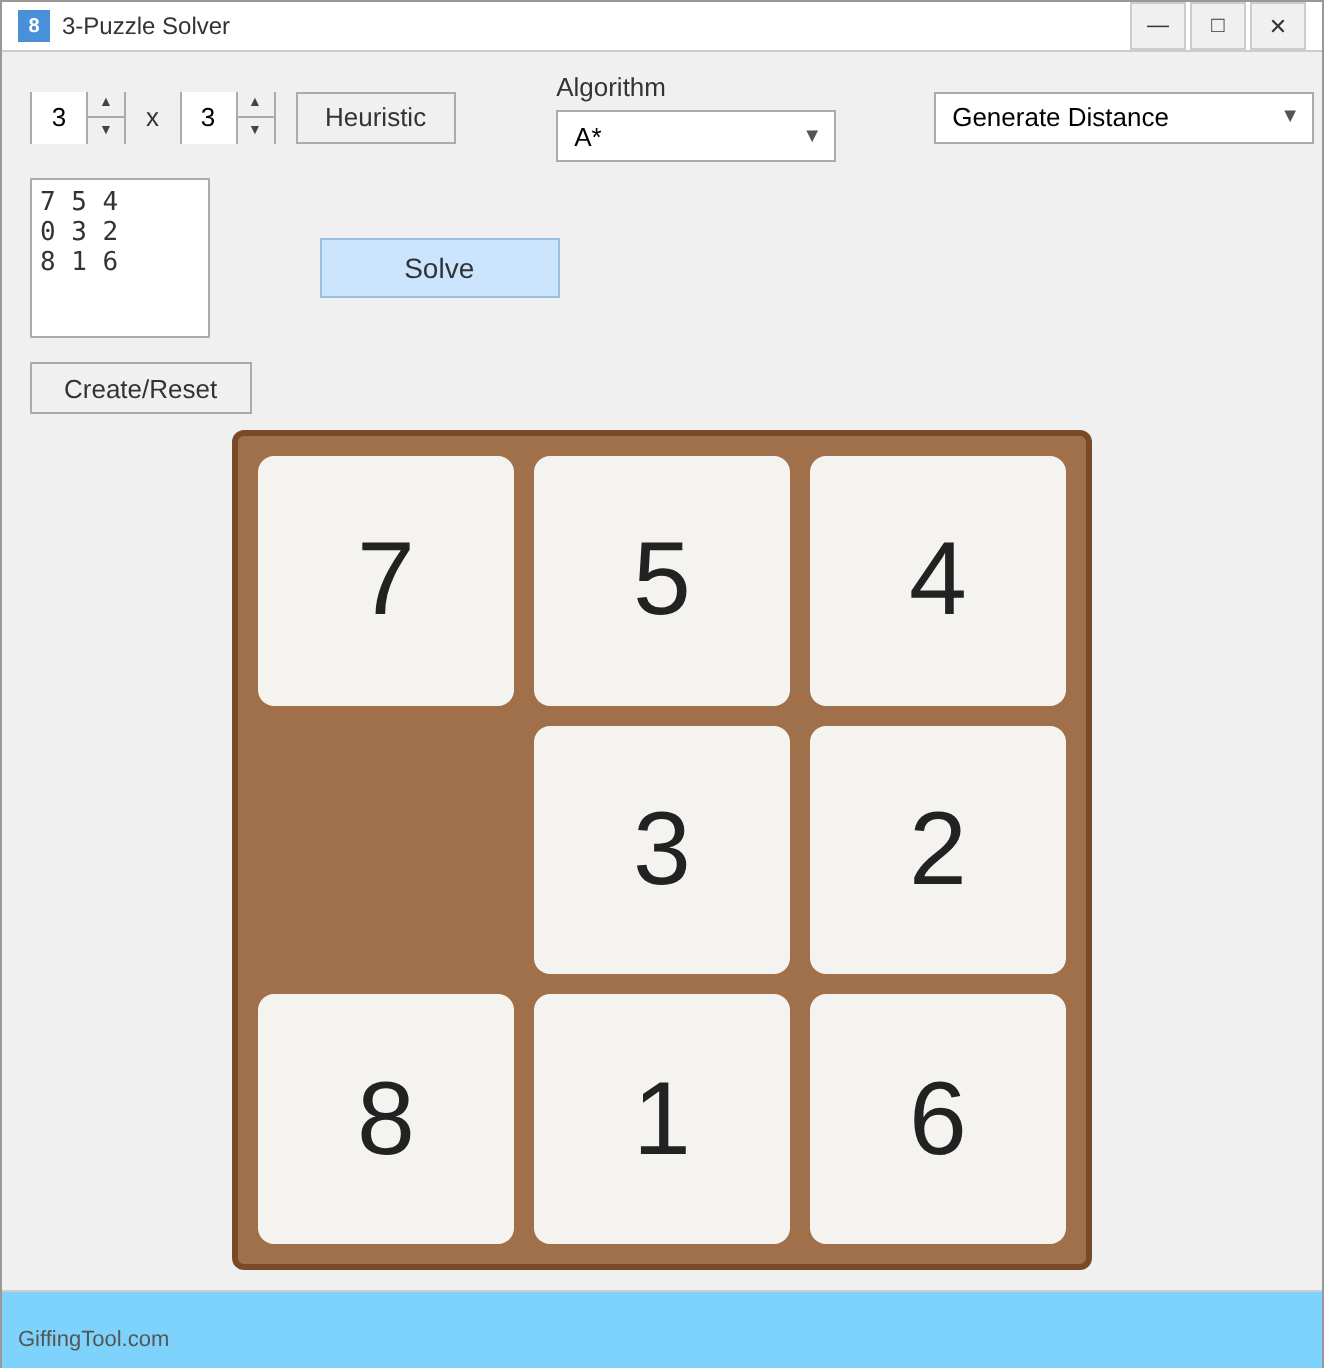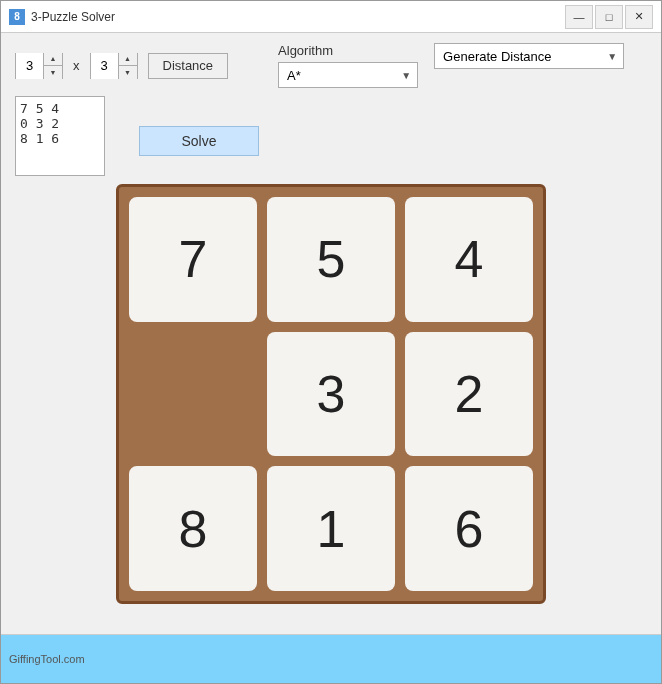--- a/index.html
+++ b/index.html
@@ -122,22 +122,22 @@
       height: 26px;
       padding: 0 14px;
       background: #f0f0f0;
       border: 1px solid #ababab;
       cursor: pointer;
       font-size: 13px;
       color: #333;
     }
     .algo-section {
       display: flex;
-      align-items: flex-start;
-      gap: 16px;
+      align-items: center;
+      gap: 49px;
       margin-left: 40px;
     }
     .section-label {
       font-size: 13px;
       color: #333;
       margin-bottom: 4px;
     }
     .select-box {
       height: 26px;
       border: 1px solid #ababab;
@@ -270,21 +270,21 @@
       <span class="x-label">x</span>
       <div class="spinner-group">
         <div class="spinner-box">
           <input class="spinner-val" type="text" value="3" style="">
           <div class="spinner-arrows">
             <button class="spinner-arrow">▲</button>
             <button class="spinner-arrow">▼</button>
           </div>
         </div>
       </div>
-      <button class="gen-btn">Distance</button>
+      <button class="gen-btn">Heuristic</button>
 
       <div class="algo-section">
         <div>
           <div class="section-label">Algorithm</div>
           <div class="select-box">
             <span>A*</span>
             <span class="chevron">▼</span>
           </div>
         </div>
         <div>
@@ -294,20 +294,21 @@
           </div>
         </div>
       </div>
     </div>
 
     <div class="middle-row">
       <div style="display:flex;flex-direction:column;gap:8px;">
         <textarea class="text-area" style="">7 5 4
 0 3 2
 8 1 6</textarea>
+        <button class="create-reset-btn">Create/Reset</button>
       </div>
       <div class="solve-area">
         <button class="solve-btn">Solve</button>
       </div>
     </div>
 
     <div class="puzzle-board" id="puzzle-grid">
     <div class="tile">7</div>
         <div class="tile">5</div>
         <div class="tile">4</div>

